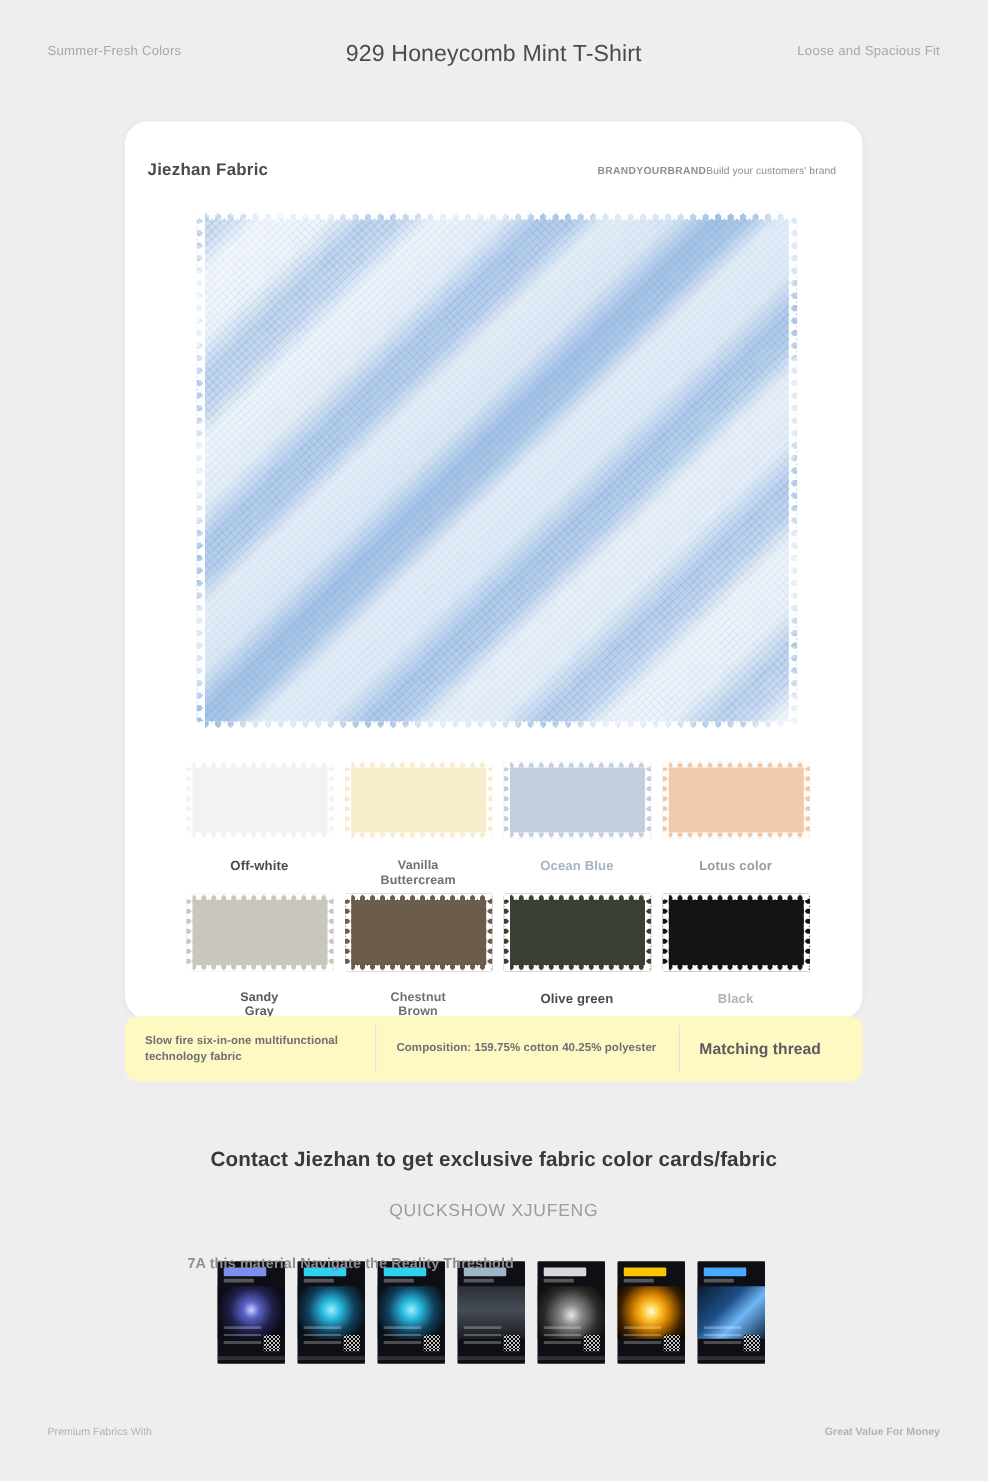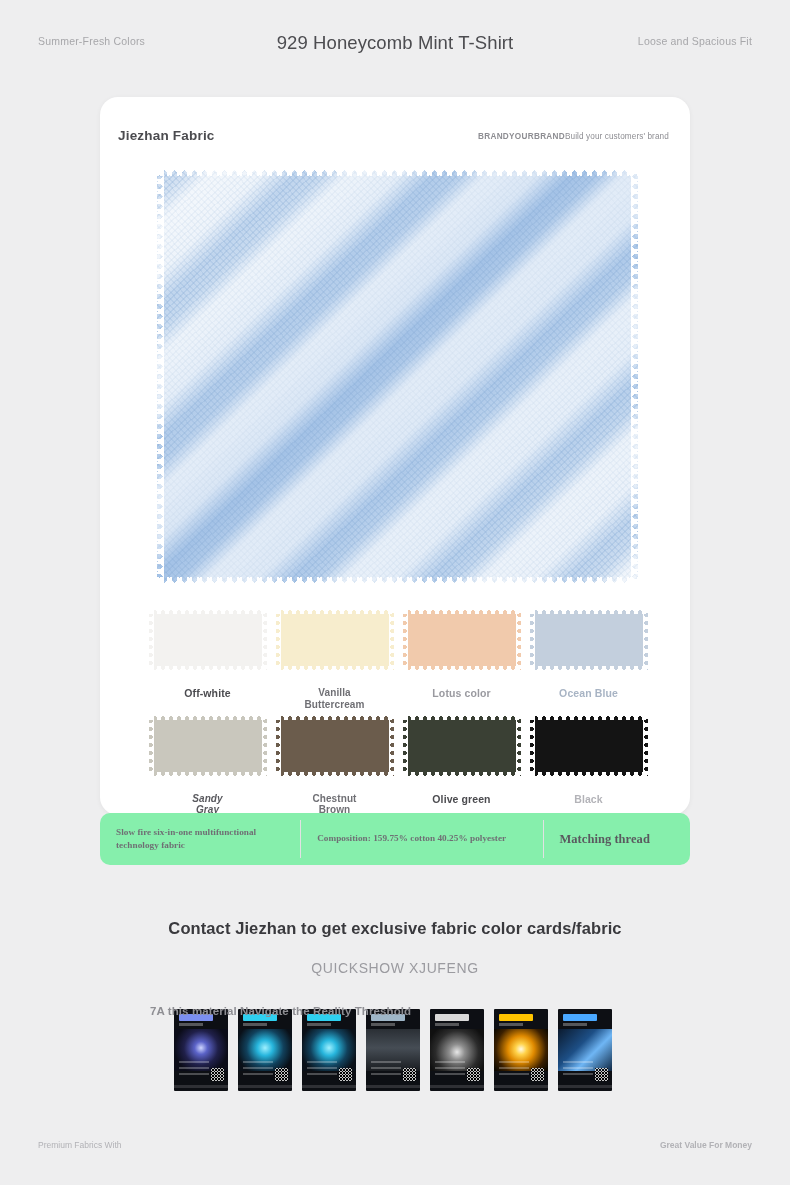--- a/index.html
+++ b/index.html
@@ -184,25 +184,24 @@
     line-height: 1.18;
     letter-spacing: .1px;
   }
   .sw-label.small { font-size: 10px; }
 
   
   .feature-bar {
     position: absolute;
     left: 100px; top: 813px;
     width: 590px; height: 52px;
-    background: #86efac;
+    background: #fef9c3;
     border-radius: 10px;
     display: flex;
     align-items: center;
-    font-family: Liberation Serif, serif;
   }
   .feat {
     position: relative;
     padding: 0 16px;
     font-size: 9.2px;
     color: #6f6f74;
     line-height: 1.45;
     font-weight: 700;
     letter-spacing: .05px;
   }
@@ -362,49 +361,49 @@
             <div class="pink-edge pe-top" style="position: absolute; top: 0px; left: 0px; width: 100%; height: 5px; background-image: linear-gradient(135deg, rgb(255, 255, 255) 50%, transparent 50%), linear-gradient(225deg, rgb(255, 255, 255) 50%, transparent 50%); background-position: 0px 0px, 4px 0px; background-size: 8px 5px, 8px 5px;"></div>
             <div class="pink-edge pe-bottom" style="position: absolute; bottom: 0px; left: 0px; width: 100%; height: 5px; background-image: linear-gradient(45deg, rgb(255, 255, 255) 50%, transparent 50%), linear-gradient(315deg, rgb(255, 255, 255) 50%, transparent 50%); background-position: 0px 0px, 4px 0px; background-size: 8px 5px, 8px 5px;"></div>
             <div class="pink-edge pe-left" style="position: absolute; left: 0px; top: 0px; height: 100%; width: 5px; background-image: linear-gradient(225deg, rgb(255, 255, 255) 50%, transparent 50%), linear-gradient(315deg, rgb(255, 255, 255) 50%, transparent 50%); background-position: 0px 0px, 0px 4px; background-size: 5px 8px, 5px 8px;"></div>
             <div class="pink-edge pe-right" style="position: absolute; right: 0px; top: 0px; height: 100%; width: 5px; background-image: linear-gradient(135deg, rgb(255, 255, 255) 50%, transparent 50%), linear-gradient(45deg, rgb(255, 255, 255) 50%, transparent 50%); background-position: 0px 0px, 0px 4px; background-size: 5px 8px, 5px 8px;"></div>
           </div>
           <div class="sw-label small" style="white-space: pre-line; color: rgb(111, 111, 116);">Vanilla
 Buttercream</div>
         </div>
         <div class="swatch-cell">
           <div class="sw-chip-wrap">
+            <div class="sw-chip" style="background: rgb(195, 207, 221);"></div>
+            <div class="pink-edge pe-top" style="position: absolute; top: 0px; left: 0px; width: 100%; height: 5px; background-image: linear-gradient(135deg, rgb(255, 255, 255) 50%, transparent 50%), linear-gradient(225deg, rgb(255, 255, 255) 50%, transparent 50%); background-position: 0px 0px, 4px 0px; background-size: 8px 5px, 8px 5px;"></div>
+            <div class="pink-edge pe-bottom" style="position: absolute; bottom: 0px; left: 0px; width: 100%; height: 5px; background-image: linear-gradient(45deg, rgb(255, 255, 255) 50%, transparent 50%), linear-gradient(315deg, rgb(255, 255, 255) 50%, transparent 50%); background-position: 0px 0px, 4px 0px; background-size: 8px 5px, 8px 5px;"></div>
+            <div class="pink-edge pe-left" style="position: absolute; left: 0px; top: 0px; height: 100%; width: 5px; background-image: linear-gradient(225deg, rgb(255, 255, 255) 50%, transparent 50%), linear-gradient(315deg, rgb(255, 255, 255) 50%, transparent 50%); background-position: 0px 0px, 0px 4px; background-size: 5px 8px, 5px 8px;"></div>
+            <div class="pink-edge pe-right" style="position: absolute; right: 0px; top: 0px; height: 100%; width: 5px; background-image: linear-gradient(135deg, rgb(255, 255, 255) 50%, transparent 50%), linear-gradient(45deg, rgb(255, 255, 255) 50%, transparent 50%); background-position: 0px 0px, 0px 4px; background-size: 5px 8px, 5px 8px;"></div>
+          </div>
+          <div class="sw-label" style="white-space: pre-line; color: rgb(168, 180, 196);">Ocean Blue</div>
+        </div>
+        <div class="swatch-cell">
+          <div class="sw-chip-wrap">
             <div class="sw-chip" style="background: rgb(241, 202, 172);"></div>
             <div class="pink-edge pe-top" style="position: absolute; top: 0px; left: 0px; width: 100%; height: 5px; background-image: linear-gradient(135deg, rgb(255, 255, 255) 50%, transparent 50%), linear-gradient(225deg, rgb(255, 255, 255) 50%, transparent 50%); background-position: 0px 0px, 4px 0px; background-size: 8px 5px, 8px 5px;"></div>
             <div class="pink-edge pe-bottom" style="position: absolute; bottom: 0px; left: 0px; width: 100%; height: 5px; background-image: linear-gradient(45deg, rgb(255, 255, 255) 50%, transparent 50%), linear-gradient(315deg, rgb(255, 255, 255) 50%, transparent 50%); background-position: 0px 0px, 4px 0px; background-size: 8px 5px, 8px 5px;"></div>
             <div class="pink-edge pe-left" style="position: absolute; left: 0px; top: 0px; height: 100%; width: 5px; background-image: linear-gradient(225deg, rgb(255, 255, 255) 50%, transparent 50%), linear-gradient(315deg, rgb(255, 255, 255) 50%, transparent 50%); background-position: 0px 0px, 0px 4px; background-size: 5px 8px, 5px 8px;"></div>
             <div class="pink-edge pe-right" style="position: absolute; right: 0px; top: 0px; height: 100%; width: 5px; background-image: linear-gradient(135deg, rgb(255, 255, 255) 50%, transparent 50%), linear-gradient(45deg, rgb(255, 255, 255) 50%, transparent 50%); background-position: 0px 0px, 0px 4px; background-size: 5px 8px, 5px 8px;"></div>
           </div>
           <div class="sw-label" style="white-space: pre-line; color: rgb(154, 154, 160);">Lotus color</div>
-        </div>
-        <div class="swatch-cell">
-          <div class="sw-chip-wrap">
-            <div class="sw-chip" style="background: rgb(195, 207, 221);"></div>
-            <div class="pink-edge pe-top" style="position: absolute; top: 0px; left: 0px; width: 100%; height: 5px; background-image: linear-gradient(135deg, rgb(255, 255, 255) 50%, transparent 50%), linear-gradient(225deg, rgb(255, 255, 255) 50%, transparent 50%); background-position: 0px 0px, 4px 0px; background-size: 8px 5px, 8px 5px;"></div>
-            <div class="pink-edge pe-bottom" style="position: absolute; bottom: 0px; left: 0px; width: 100%; height: 5px; background-image: linear-gradient(45deg, rgb(255, 255, 255) 50%, transparent 50%), linear-gradient(315deg, rgb(255, 255, 255) 50%, transparent 50%); background-position: 0px 0px, 4px 0px; background-size: 8px 5px, 8px 5px;"></div>
-            <div class="pink-edge pe-left" style="position: absolute; left: 0px; top: 0px; height: 100%; width: 5px; background-image: linear-gradient(225deg, rgb(255, 255, 255) 50%, transparent 50%), linear-gradient(315deg, rgb(255, 255, 255) 50%, transparent 50%); background-position: 0px 0px, 0px 4px; background-size: 5px 8px, 5px 8px;"></div>
-            <div class="pink-edge pe-right" style="position: absolute; right: 0px; top: 0px; height: 100%; width: 5px; background-image: linear-gradient(135deg, rgb(255, 255, 255) 50%, transparent 50%), linear-gradient(45deg, rgb(255, 255, 255) 50%, transparent 50%); background-position: 0px 0px, 0px 4px; background-size: 5px 8px, 5px 8px;"></div>
-          </div>
-          <div class="sw-label" style="white-space: pre-line; color: rgb(168, 180, 196);">Ocean Blue</div>
         </div>
       </div>
     <div class="swatch-row" id="sw-row-2">
         <div class="swatch-cell">
           <div class="sw-chip-wrap">
             <div class="sw-chip" style="background: rgb(201, 199, 189);"></div>
             <div class="pink-edge pe-top" style="position: absolute; top: 0px; left: 0px; width: 100%; height: 5px; background-image: linear-gradient(135deg, rgb(255, 255, 255) 50%, transparent 50%), linear-gradient(225deg, rgb(255, 255, 255) 50%, transparent 50%); background-position: 0px 0px, 4px 0px; background-size: 8px 5px, 8px 5px;"></div>
             <div class="pink-edge pe-bottom" style="position: absolute; bottom: 0px; left: 0px; width: 100%; height: 5px; background-image: linear-gradient(45deg, rgb(255, 255, 255) 50%, transparent 50%), linear-gradient(315deg, rgb(255, 255, 255) 50%, transparent 50%); background-position: 0px 0px, 4px 0px; background-size: 8px 5px, 8px 5px;"></div>
             <div class="pink-edge pe-left" style="position: absolute; left: 0px; top: 0px; height: 100%; width: 5px; background-image: linear-gradient(225deg, rgb(255, 255, 255) 50%, transparent 50%), linear-gradient(315deg, rgb(255, 255, 255) 50%, transparent 50%); background-position: 0px 0px, 0px 4px; background-size: 5px 8px, 5px 8px;"></div>
             <div class="pink-edge pe-right" style="position: absolute; right: 0px; top: 0px; height: 100%; width: 5px; background-image: linear-gradient(135deg, rgb(255, 255, 255) 50%, transparent 50%), linear-gradient(45deg, rgb(255, 255, 255) 50%, transparent 50%); background-position: 0px 0px, 0px 4px; background-size: 5px 8px, 5px 8px;"></div>
           </div>
-          <div class="sw-label small" style="white-space: pre-line; color: rgb(89, 89, 94); font-style: italic;">Sandy
+          <div class="sw-label small" style="white-space: pre-line; color: rgb(89, 89, 94);">Sandy
 Gray</div>
         </div>
         <div class="swatch-cell">
           <div class="sw-chip-wrap">
             <div class="sw-chip" style="background: rgb(107, 92, 76);"></div>
             <div class="pink-edge pe-top" style="position: absolute; top: 0px; left: 0px; width: 100%; height: 5px; background-image: linear-gradient(135deg, rgb(255, 255, 255) 50%, transparent 50%), linear-gradient(225deg, rgb(255, 255, 255) 50%, transparent 50%); background-position: 0px 0px, 4px 0px; background-size: 8px 5px, 8px 5px;"></div>
             <div class="pink-edge pe-bottom" style="position: absolute; bottom: 0px; left: 0px; width: 100%; height: 5px; background-image: linear-gradient(45deg, rgb(255, 255, 255) 50%, transparent 50%), linear-gradient(315deg, rgb(255, 255, 255) 50%, transparent 50%); background-position: 0px 0px, 4px 0px; background-size: 8px 5px, 8px 5px;"></div>
             <div class="pink-edge pe-left" style="position: absolute; left: 0px; top: 0px; height: 100%; width: 5px; background-image: linear-gradient(225deg, rgb(255, 255, 255) 50%, transparent 50%), linear-gradient(315deg, rgb(255, 255, 255) 50%, transparent 50%); background-position: 0px 0px, 0px 4px; background-size: 5px 8px, 5px 8px;"></div>
             <div class="pink-edge pe-right" style="position: absolute; right: 0px; top: 0px; height: 100%; width: 5px; background-image: linear-gradient(135deg, rgb(255, 255, 255) 50%, transparent 50%), linear-gradient(45deg, rgb(255, 255, 255) 50%, transparent 50%); background-position: 0px 0px, 0px 4px; background-size: 5px 8px, 5px 8px;"></div>
           </div>

